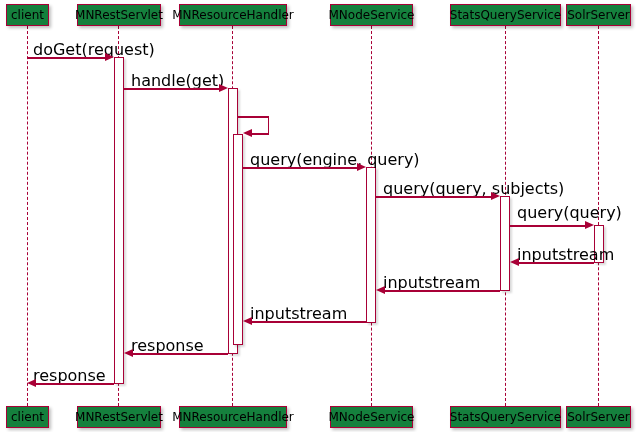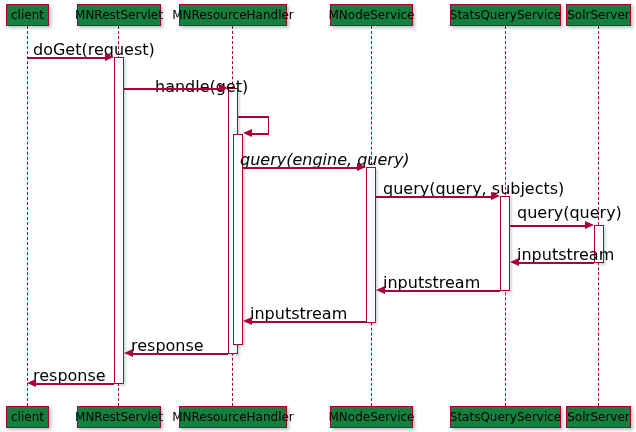--- a/index.html
+++ b/index.html
@@ -124,30 +124,30 @@
       <span>StatsQueryService</span>
     </div>
   <div class="participant" style="left:566px; top:406px; width:65px;">
       <span>SolrServer</span>
     </div>
 
   <div class="mlabel" style="left:33px; top:43px;">doGet(request)</div>
   <div class="mline" style="left:27px; top:57px; width:78px;"></div>
   <div class="arrow-r" style="left:105px; top:53px;"></div>
 
-  <div class="mlabel" style="left:131px; top:80px;margin-left:24px;">handle(get)</div>
+  <div class="mlabel" style="left:131px; top:74px;">handle(get)</div>
   <div class="mline" style="left:124px; top:88px; width:95px;"></div>
   <div class="arrow-r" style="left:219px; top:84px;"></div>
 
   <div class="mline" style="left:238px; top:116px; width:31px;"></div>
   <div class="vline" style="left:267.5px; top:116px; height:18px;"></div>
   <div class="mline" style="left:252px; top:133px; width:17px;"></div>
   <div class="arrow-l" style="left:243px; top:129px;"></div>
 
-  <div class="mlabel" style="left:240px; top:153px;font-style:italic;">query(engine, query)</div>
+  <div class="mlabel" style="left:250px; top:153px;">query(engine, query)</div>
   <div class="mline" style="left:243px; top:167px; width:114px;"></div>
   <div class="arrow-r" style="left:357px; top:163px;"></div>
 
   <div class="mlabel" style="left:383px; top:182px;">query(query, subjects)</div>
   <div class="mline" style="left:376px; top:196px; width:115px;"></div>
   <div class="arrow-r" style="left:491px; top:192px;"></div>
 
   <div class="mlabel" style="left:517px; top:206px;">query(query)</div>
   <div class="mline" style="left:510px; top:225px; width:75px;"></div>
   <div class="arrow-r" style="left:585px; top:221px;"></div>

